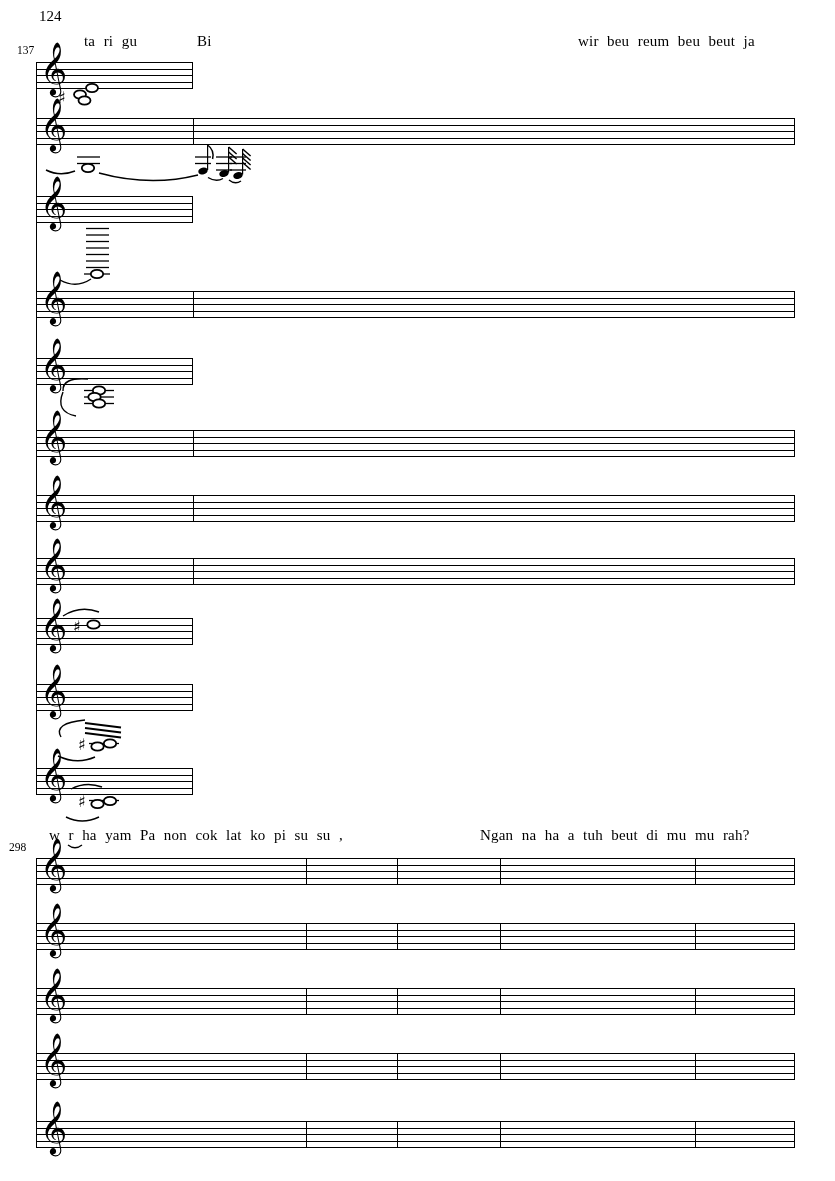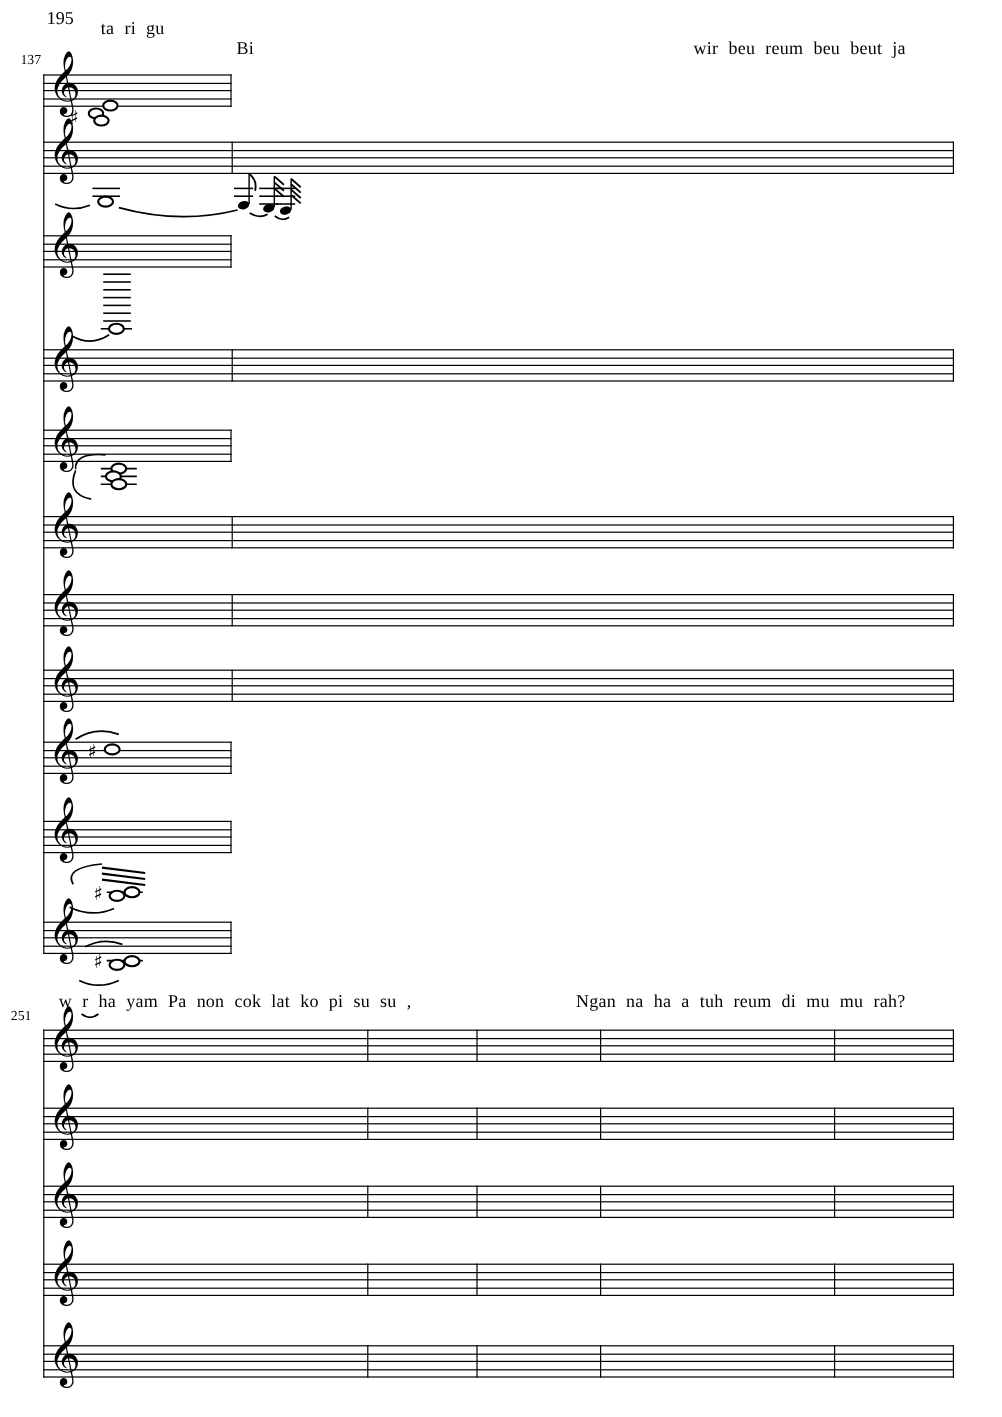--- a/index.html
+++ b/index.html
@@ -22,29 +22,29 @@
   .st{stroke:#000;stroke-width:1.2;}
   .tie{fill:none;stroke:#000;stroke-width:1.4;}
   .flag{fill:none;stroke:#000;stroke-width:1.5;}
   .trem{stroke:#000;stroke-width:1.8;}
 </style>
 </head>
 <body>
 
 <div class="page">
 
-  <span class="t page-num">195</span>
+  <span class="t page-num">124</span>
   <span class="t mnum" style="left:17px;top:44px">137</span>
-  <span class="t mnum" style="left:9px;top:841px">251</span>
-
-  <span class="t lyric" style="left:84px;top:16px">ta ri gu</span>
+  <span class="t mnum" style="left:9px;top:841px">298</span>
+
+  <span class="t lyric" style="left:84px;top:33px">ta ri gu</span>
   <span class="t lyric" style="left:197px;top:33px">Bi</span>
   <span class="t lyric" style="left:578px;top:33px">wir beu reum beu beut ja</span>
   <span class="t lyric" style="left:49px;top:827px">w r ha yam Pa non cok lat ko pi su su ,</span>
-  <span class="t lyric" style="left:480px;top:827px">Ngan na ha a tuh reum di mu mu rah?</span>
+  <span class="t lyric" style="left:480px;top:827px">Ngan na ha a tuh beut di mu mu rah?</span>
 
   <div class="sysline" style="left:36px;top:62px;height:733px"></div>
   <div class="sysline" style="left:36px;top:858px;height:290px"></div>
 
   <div class="staff" style="left:36px;top:62px;width:157px">
       <div class="sline" style="top: 0px;"></div>
       <div class="sline" style="top: 6.5px;"></div>
       <div class="sline" style="top: 13px;"></div>
       <div class="sline" style="top: 19.5px;"></div>
       <div class="sline" style="top: 26px;"></div>

